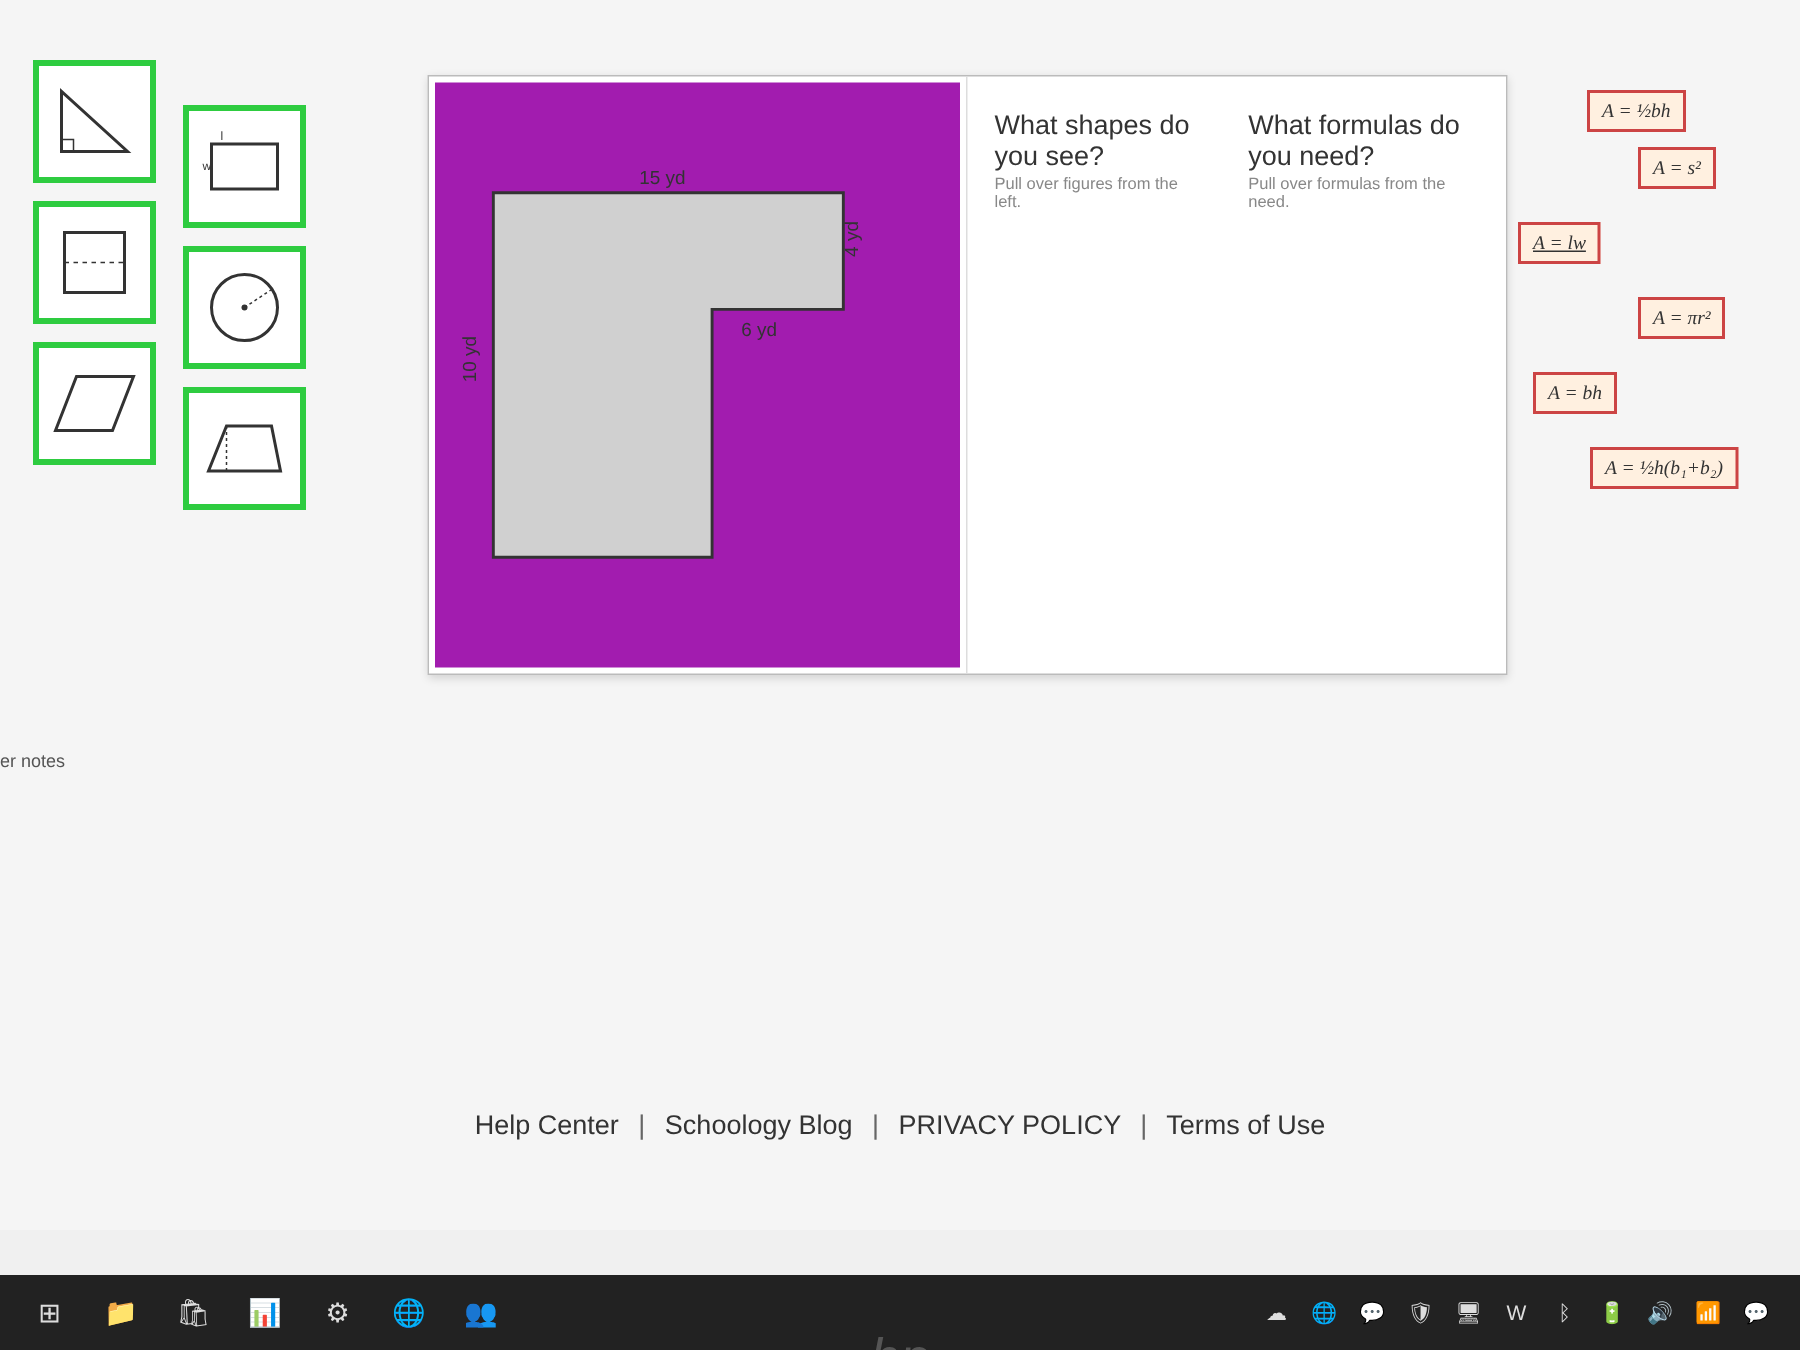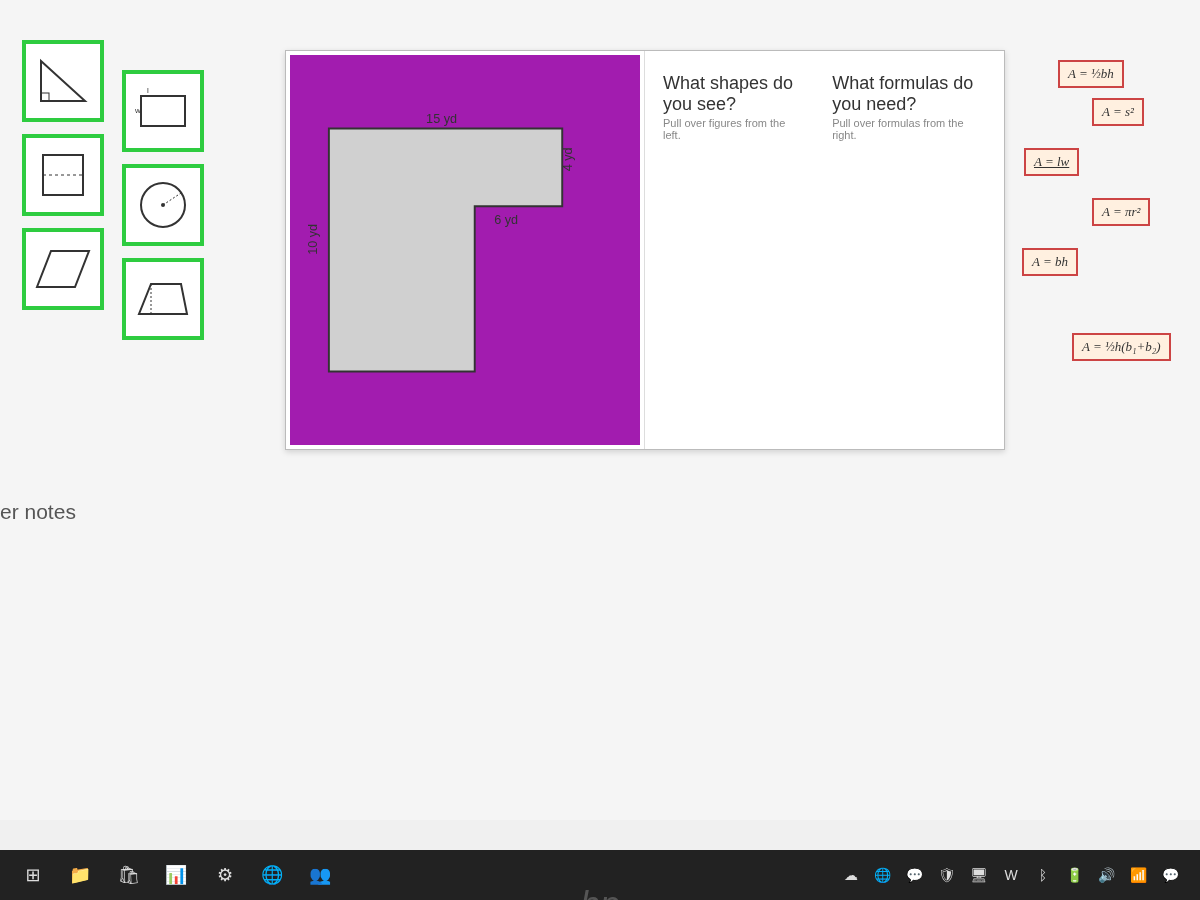--- a/index.html
+++ b/index.html
@@ -113,21 +113,21 @@
     font-family: 'Times New Roman', serif;
     font-style: italic;
     color: #333;
     white-space: nowrap;
     cursor: grab;
   }
   .side-label {
     position: absolute;
     left: 0;
     top: 500px;
-    font-size: 21px;
+    font-size: 12px;
     color: #555;
     font-family: 'Comic Sans MS', cursive, sans-serif;
   }
   .footer-links {
     position: absolute;
     left: 0;
     right: 0;
     top: 740px;
     text-align: center;
     font-size: 18px;
@@ -244,36 +244,45 @@
         </svg>
       </div>
     </div>
     <div class="question-panel">
       <div class="question-block">
         <div class="qtitle">What shapes do you see?</div>
         <div class="qhint">Pull over figures from the left.</div>
       </div>
       <div class="question-block">
         <div class="qtitle">What formulas do you need?</div>
-        <div class="qhint">Pull over formulas from the right.</div>
+        <div class="qhint">Pull over formulas from the need.</div>
       </div>
     </div>
   </div>
 
   <div class="formula-palette" id="formula-palette">
       <div class="formula-tile" style="left: 10px; top: 12px; margin-left: 36px;">A = ½bh</div>
       <div class="formula-tile" style="left: 80px; top: 50px;">A = s²</div>
-      <div class="formula-tile" style="left: 12px; top: 100px; text-decoration: underline;">A = lw</div>
+      <div class="formula-tile" style="left: 0px; top: 100px; text-decoration: underline;">A = lw</div>
       <div class="formula-tile" style="left: 80px; top: 150px;">A = πr²</div>
       <div class="formula-tile" style="left: 10px; top: 200px;">A = bh</div>
-      <div class="formula-tile" style="left: 60px; top: 250px; margin-top: 35px;">A = ½h(b₁+b₂)</div>
+      <div class="formula-tile" style="left: 48px; top: 250px;">A = ½h(b₁+b₂)</div>
     </div>
 
   <div class="side-label">er notes</div>
 
+  <div class="footer-links">
+    <a>Help Center</a>
+    <span class="sep">|</span>
+    <a>Schoology Blog</a>
+    <span class="sep">|</span>
+    <a>PRIVACY POLICY</a>
+    <span class="sep">|</span>
+    <a>Terms of Use</a>
+  </div>
 
 </div>
 
 <div class="taskbar" id="taskbar">
   <div id="taskbar-left" style="display:flex;gap:18px;align-items:center">
       <div class="tb-icon">⊞</div>
       <div class="tb-icon">📁</div>
       <div class="tb-icon">🛍</div>
       <div class="tb-icon">📊</div>
       <div class="tb-icon">⚙</div>

